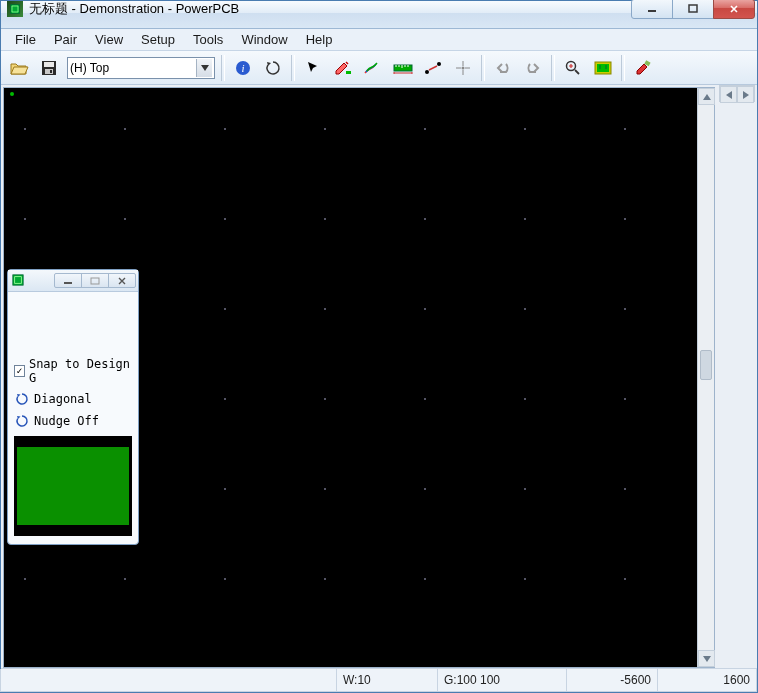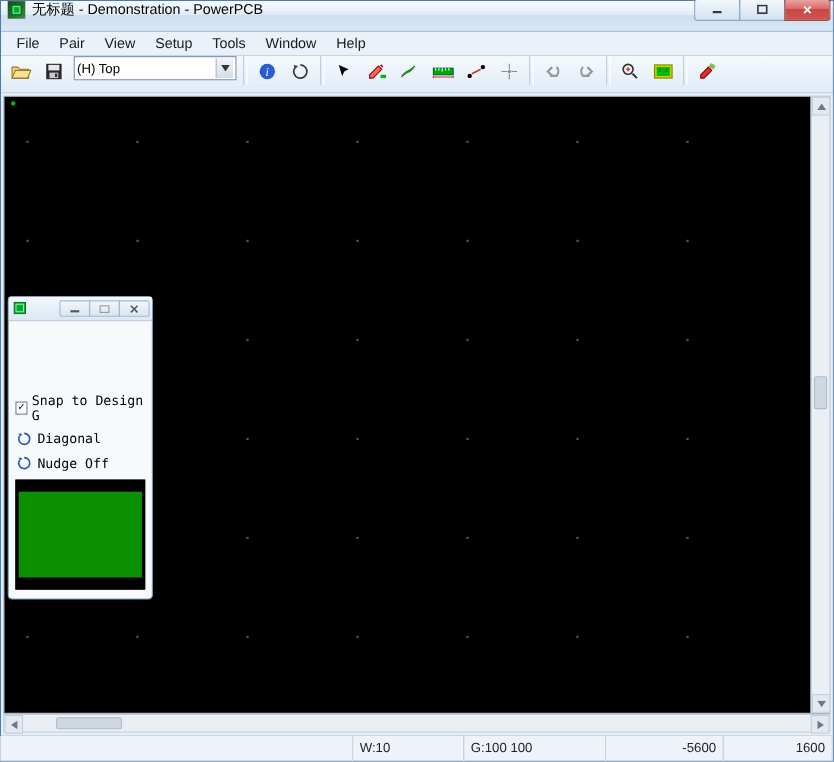--- a/index.html
+++ b/index.html
@@ -69,20 +69,21 @@
     color:#1a1a1a;
     font-size:13px;
     cursor:default;
   }
 
   .toolbar {
     height: 34px;
     background: linear-gradient(to bottom,#f5f9fd,#e0ebf6);
     border-bottom: 1px solid #b7c9dd;
     display:flex;
+    align-items:center;
     padding: 0 4px;
     gap: 2px;
   }
   .tool-btn {
     width: 28px; height: 28px;
     border: 1px solid transparent;
     border-radius: 3px;
     display:flex; align-items:center; justify-content:center;
     cursor:default;
   }
@@ -100,21 +101,21 @@
     font-size:12px;
     padding: 0 2px;
     margin: 0 2px;
     display:flex; align-items:center; justify-content:space-between;
   }
   .layer-select .drop { width:16px; height:18px; background:linear-gradient(#f1f4f8,#d6dde6); border-left:1px solid #a5b3c3; display:flex;align-items:center;justify-content:center;}
 
   .workspace {
     flex: 1;
     display: flex;
-    flex-direction: column;
+    flex-direction: row;
     background: #eaeff5;
     position: relative;
     overflow: hidden;
   }
   .canvas-wrap {
     flex:1;
     position:relative;
     margin: 2px 2px 0 2px;
     border: 1px solid #9db3cb;
     background:#fff;
@@ -538,17 +539,17 @@
           <div class="swatch"></div>
         </div>
       </div>
     </div>
   </div>
 
   <div class="statusbar">
     <div class="status-cell flex"></div>
     <div class="status-cell" style="width:102px">W:10</div>
     <div class="status-cell" style="width:130px">G:100 100</div>
-    <div class="status-cell" style="width:108px;text-align:center;justify-content:flex-end">-5600</div>
+    <div class="status-cell" style="width:92px;text-align:center;justify-content:flex-end">-5600</div>
     <div class="status-cell" style="width:100px;text-align:center;justify-content:flex-end">1600</div>
   </div>
 
 </div>
 
 </body></html>

